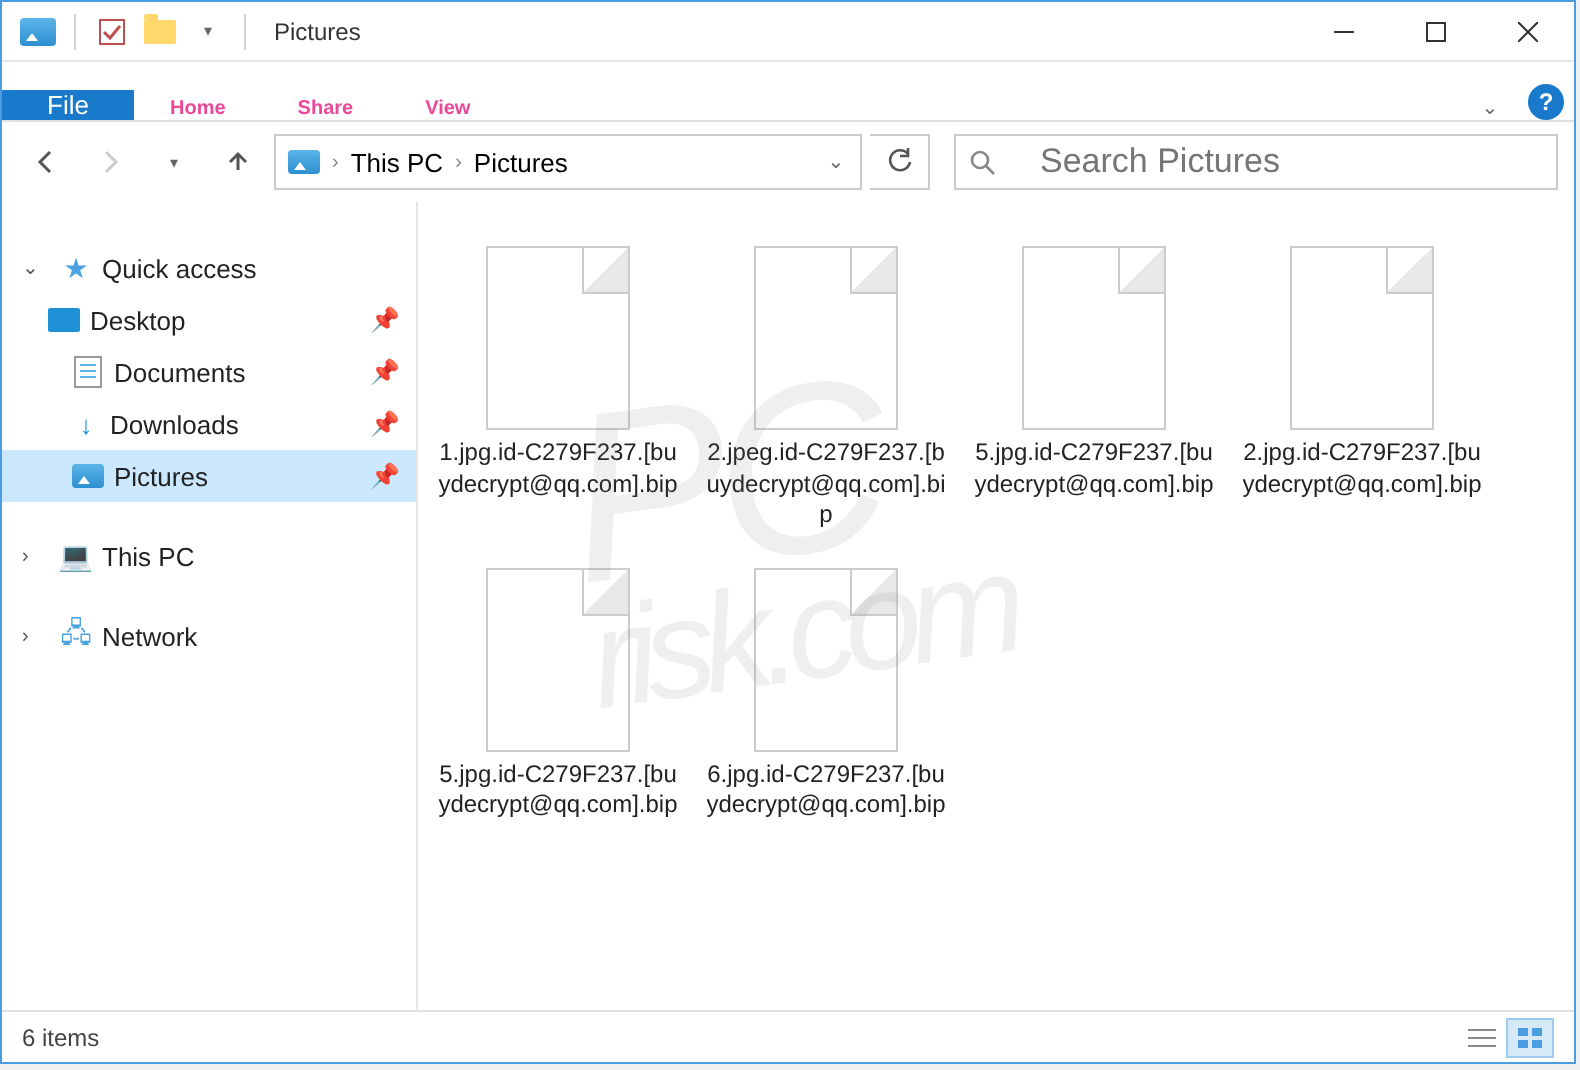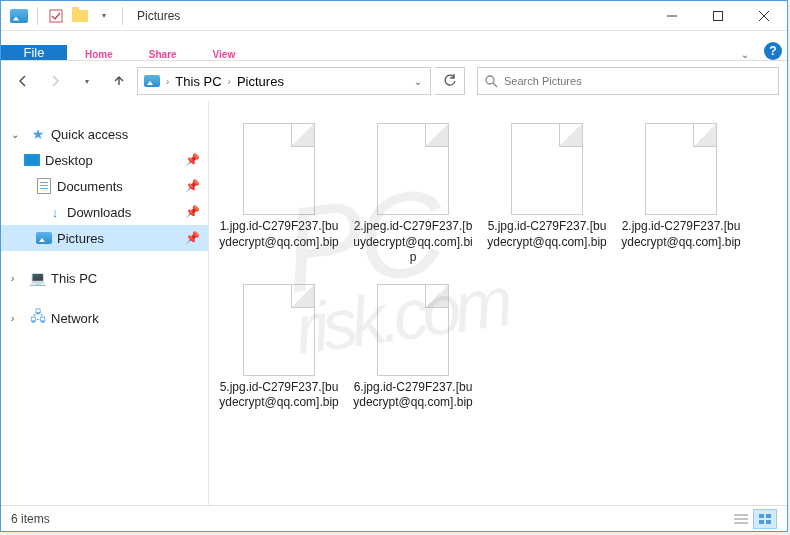--- a/index.html
+++ b/index.html
@@ -29,21 +29,21 @@
 .navbar { height: 40px; display: flex; align-items: center; padding: 4px 8px; gap: 4px; }
 .nav-btn { width: 28px; height: 28px; display: flex; align-items: center; justify-content: center; color: #666; }
 .nav-btn.disabled { color: #ccc; }
 .address { flex: 1; max-width: 380px; height: 28px; border: 1px solid #ccc; display: flex; align-items: center; padding: 0 2px; font-size: 13px; }
 .address .crumb { display: flex; align-items: center; gap: 4px; padding: 0 4px; }
 .address .crumb-sep { color: #888; padding: 0 2px; font-size: 10px; }
 .address .addr-spacer { flex: 1; }
 .address .addr-drop { width: 20px; display: flex; align-items: center; justify-content: center; color: #666; }
 .refresh { width: 30px; height: 28px; border: 1px solid #ccc; border-left: none; display: flex; align-items: center; justify-content: center; color: #666; }
 .search { flex: 1; height: 28px; border: 1px solid #ccc; margin-left: 8px; display: flex; align-items: center; padding: 0 6px; color: #888; }
-.search input { border: none; outline: none; flex: 1; font-size: 11px; color: #333; margin-left: 6px; }
+.search input { border: none; outline: none; flex: 1; font-size: 17px; color: #333; margin-left: 22px; }
 
 
 .body { display: flex; height: 404px; }
 .sidebar { width: 208px; border-right: 1px solid #e5e5e5; padding: 20px 0 0 0; overflow: hidden; }
 .tree-item { display: flex; align-items: center; height: 26px; font-size: 13px; color: #222; padding-left: 10px; gap: 4px; }
 .tree-item.selected { background: #cce8ff; }
 .tree-chevron { width: 14px; color: #555; font-size: 10px; }
 .tree-icon { width: 18px; height: 18px; display: flex; align-items: center; justify-content: center; }
 .tree-pin { margin-left: auto; margin-right: 8px; color: #888; font-size: 12px; }
 .tree-group { margin-bottom: 14px; }
@@ -195,21 +195,21 @@
           <span>Desktop</span>
           <span class="tree-pin">📌</span>
         </div>
         <div class="tree-item" style="padding-left:34px;">
           <span class="tree-icon">
               <span class="ico-docs"></span>
             </span>
           <span>Documents</span>
           <span class="tree-pin">📌</span>
         </div>
-        <div class="tree-item" style="padding-left:46px;">
+        <div class="tree-item" style="padding-left:34px;">
           <span class="tree-icon ico-downloads"></span>
           <span>Downloads</span>
           <span class="tree-pin">📌</span>
         </div>
         <div class="tree-item selected" style="padding-left:34px;">
           <span class="tree-icon">
               <span class="ico-pictures" style="width:16px;height:12px;"></span>
             </span>
           <span>Pictures</span>
           <span class="tree-pin">📌</span>

